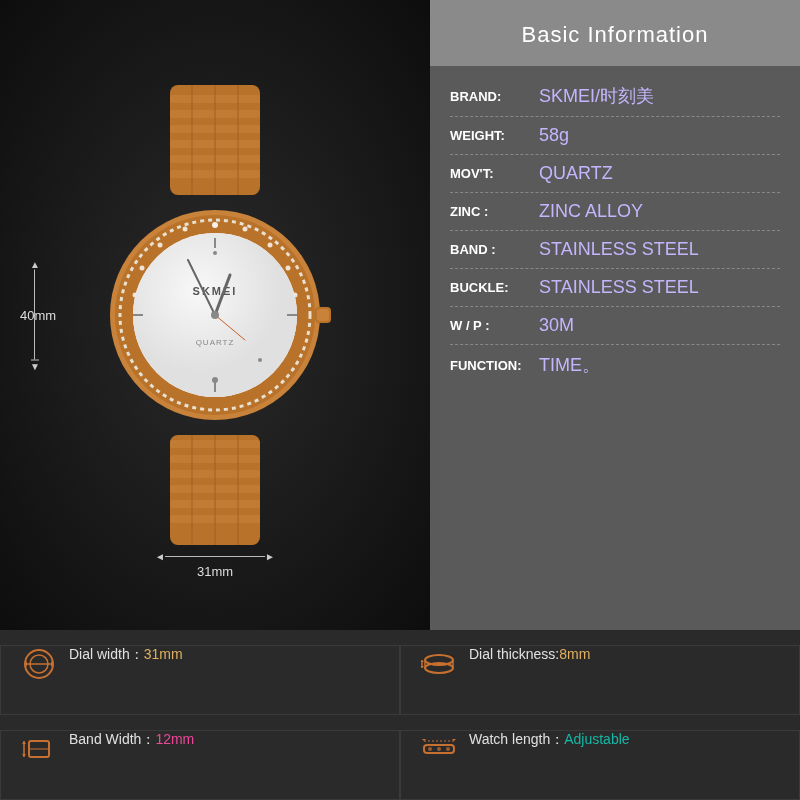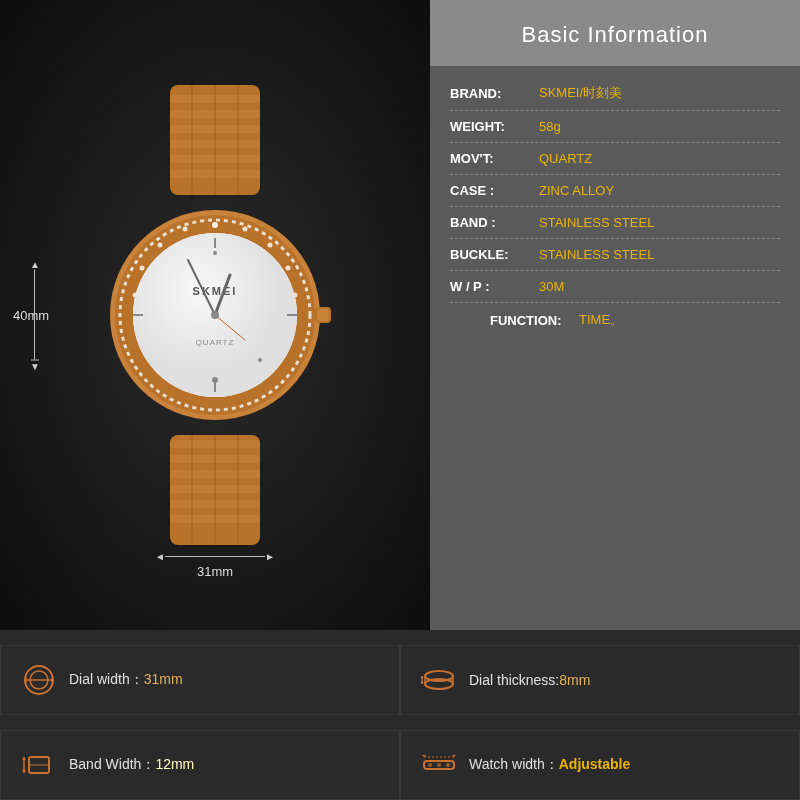--- a/index.html
+++ b/index.html
@@ -66,50 +66,48 @@
 
     .info-row {
       display: flex;
       align-items: center;
       padding: 8px 0;
       border-bottom: 1px dashed #888;
     }
 
     .info-row:last-child {
       border-bottom: none;
-      margin-left: 40px;
     }
 
     .info-label {
       color: #ffffff;
       font-weight: bold;
       font-size: 13px;
       width: 85px;
       min-width: 85px;
     }
 
     .info-value {
-      color: #eab308;
-      font-size: 13px;
+      color: #c4b5fd;
+      font-size: 18px;
       margin-left: 4px;
     }
 
     
     .bottom-section {
       height: 170px;
       background: #2a2a2a;
       display: grid;
       grid-template-columns: 1fr 1fr;
       grid-template-rows: 1fr 1fr;
       gap: 0;
     }
 
     .bottom-cell {
       display: flex;
-      align-items: center;
       justify-content: flex-start;
       padding: 0 20px;
       border: 1px solid #3a3a3a;
       gap: 12px;
       margin-top: 15px;
     }
 
     .bottom-icon {
       width: 36px;
       height: 36px;
@@ -144,21 +142,21 @@
   <div class="top-section">
 
     <div class="watch-area">
 
       <div style="position:absolute; left:30px; top:50%; transform:translateY(-50%); display:flex; flex-direction:column; align-items:center;">
         <div style="color:#ccc; font-size:10px;">▲</div>
         <div style="width:1px; height:90px; background:#bbb;"></div>
         <div style="width:8px; height:1px; background:#bbb; margin: 0 auto;"></div>
         <div style="color:#ccc; font-size:10px;">▼</div>
       </div>
-      <div style="position:absolute; left:13px; top:50%; transform:translateY(-50%);">
+      <div style="position:absolute; left:20px; top:50%; transform:translateY(-50%);">
         <span style="color:#ddd; font-size:13px;">40mm</span>
       </div>
 
       <div class="watch-illustration">
         <svg width="280" height="460" viewBox="0 0 280 460" xmlns="http://www.w3.org/2000/svg">
 
           <rect x="95" y="0" width="90" height="110" rx="8" fill="#b8722a"></rect>
 
           <rect x="95" y="10" width="90" height="8" rx="2" fill="#c8823a" opacity="0.6"></rect>
           <rect x="95" y="25" width="90" height="8" rx="2" fill="#c8823a" opacity="0.6"></rect>
@@ -265,21 +263,21 @@
     </div>
           <div class="info-row">
       <span class="info-label">WEIGHT:</span>
       <span class="info-value">58g</span>
     </div>
           <div class="info-row">
       <span class="info-label">MOV'T:</span>
       <span class="info-value">QUARTZ</span>
     </div>
           <div class="info-row">
-      <span class="info-label">CASE :</span>
+      <span class="info-label">ZINC :</span>
       <span class="info-value">ZINC ALLOY</span>
     </div>
           <div class="info-row">
       <span class="info-label">BAND :</span>
       <span class="info-value">STAINLESS STEEL</span>
     </div>
           <div class="info-row">
       <span class="info-label">BUCKLE:</span>
       <span class="info-value">STAINLESS STEEL</span>
     </div>
@@ -334,36 +332,36 @@
       <div class="bottom-icon">
         <svg width="36" height="36" viewBox="0 0 36 36">
           <rect x="8" y="10" width="20" height="16" rx="2" fill="none" stroke="#c87030" stroke-width="2"></rect>
           <line x1="8" y1="18" x2="28" y2="18" stroke="#c87030" stroke-width="1"></line>
           <line x1="3" y1="10" x2="3" y2="26" stroke="#c87030" stroke-width="1.5"></line>
           <polygon points="1,13 3,10 5,13" fill="#c87030"></polygon>
           <polygon points="1,23 3,26 5,23" fill="#c87030"></polygon>
         </svg>
       </div>
       <div class="bottom-text">
-        <span>Band Width：</span><span style="color:#fef9c3;">12mm</span>
+        <span>Band Width：</span><span style="color:#ec4899;">12mm</span>
       </div>
     </div>
 
     <div class="bottom-cell">
       <div class="bottom-icon">
         <svg width="36" height="36" viewBox="0 0 36 36">
           <rect x="3" y="14" width="30" height="8" rx="3" fill="none" stroke="#c87030" stroke-width="2"></rect>
           <circle cx="9" cy="18" r="2" fill="#c87030" opacity="0.7"></circle>
           <circle cx="18" cy="18" r="2" fill="#c87030" opacity="0.7"></circle>
           <circle cx="27" cy="18" r="2" fill="#c87030" opacity="0.7"></circle>
           <line x1="3" y1="10" x2="33" y2="10" stroke="#c87030" stroke-width="1" stroke-dasharray="2 2"></line>
           <polygon points="1,8 3,10 5,8" fill="#c87030"></polygon>
           <polygon points="31,8 33,10 35,8" fill="#c87030"></polygon>
         </svg>
       </div>
       <div class="bottom-text">
-        <span>Watch width：</span><span style="color:#eab308;font-weight:bold;">Adjustable</span>
+        <span>Watch length：</span><span style="color:#14b8a6;">Adjustable</span>
       </div>
     </div>
 
   </div>
 
 </div>
 
 </body></html>

